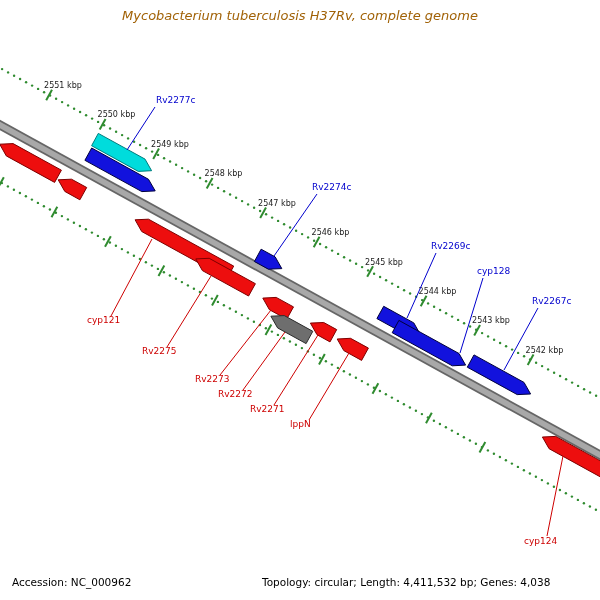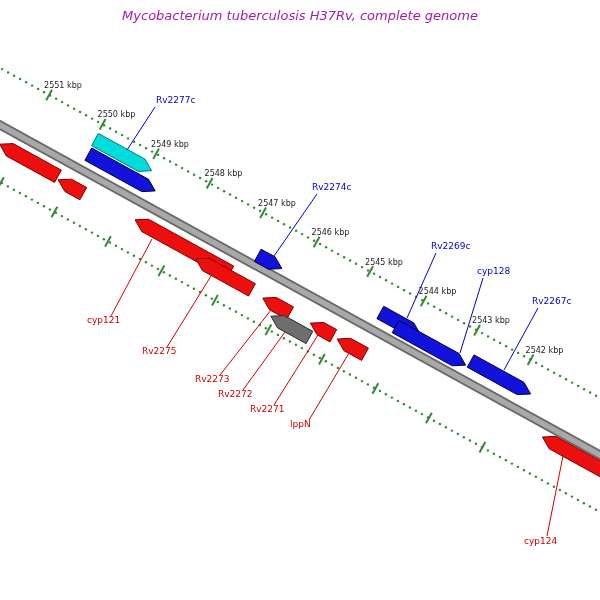--- a/index.html
+++ b/index.html
@@ -2,21 +2,21 @@
 <html><head>
 <meta charset="utf-8">
 <style>
   html,body{margin:0;padding:0;background:#ffffff;}
   .viewport{
     position:relative;width:600px;height:600px;overflow:hidden;background:#ffffff;
     font-family:"DejaVu Sans","Liberation Sans",sans-serif;
   }
   .title{
     position:absolute;top:8px;left:0;width:100%;text-align:center;
-    font-size:13px;font-style:italic;color:#a21caf;
+    font-size:13px;font-style:italic;color:#a16207;
   }
   svg{position:absolute;left:0;top:0;}
   svg text{font-family:"DejaVu Sans","Liberation Sans",sans-serif;}
   .statusbar{position:absolute;left:0;bottom:12px;width:100%;height:14px;font-size:10.5px;color:#000;}
   .accession{position:absolute;left:12px;bottom:0;}
   .summary{position:absolute;left:262px;bottom:0;}
 </style>
 </head>
 <body>
 
@@ -333,14 +333,18 @@
         <text x="431" y="249" font-size="9" fill="#0000cd">Rv2269c</text>
         <line x1="483" y1="278" x2="460" y2="353" stroke="#0000cd" stroke-width="1"></line>
         <text x="477" y="274" font-size="9" fill="#0000cd">cyp128</text>
         <line x1="538" y1="308" x2="504" y2="370" stroke="#0000cd" stroke-width="1"></line>
         <text x="532" y="304" font-size="9" fill="#0000cd">Rv2267c</text>
         <line x1="547" y1="536" x2="563" y2="456" stroke="#cd0000" stroke-width="1"></line>
         <text x="524" y="544" font-size="9" fill="#cd0000">cyp124</text>
       </g>
     </svg>
 
+  <div class="statusbar">
+    <span class="accession">Accession: NC_000962</span>
+    <span class="summary">Topology: circular; Length: 4,411,532 bp; Genes: 4,038</span>
+  </div>
 
 </div>
 
 </body></html>

